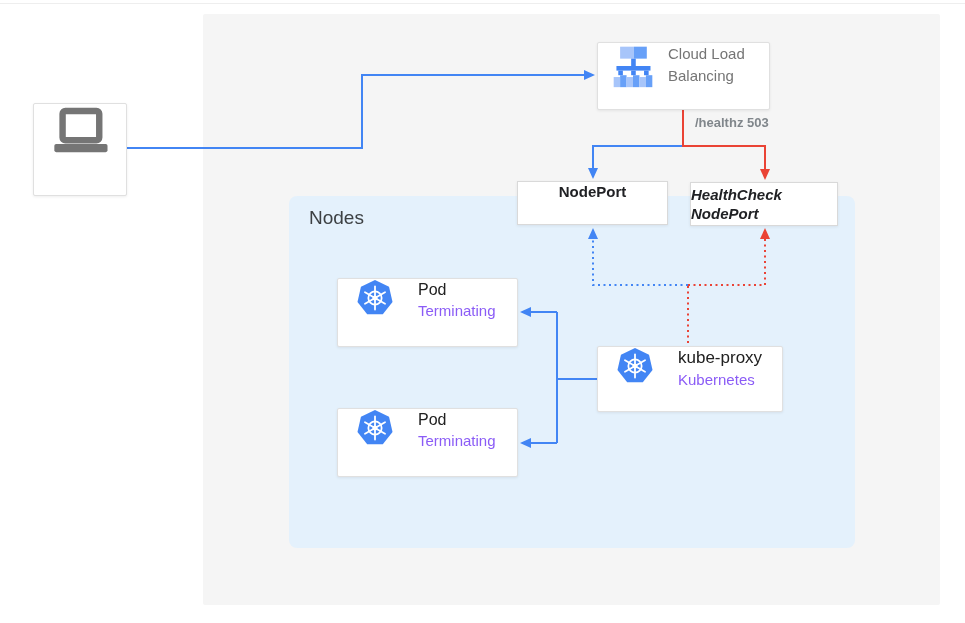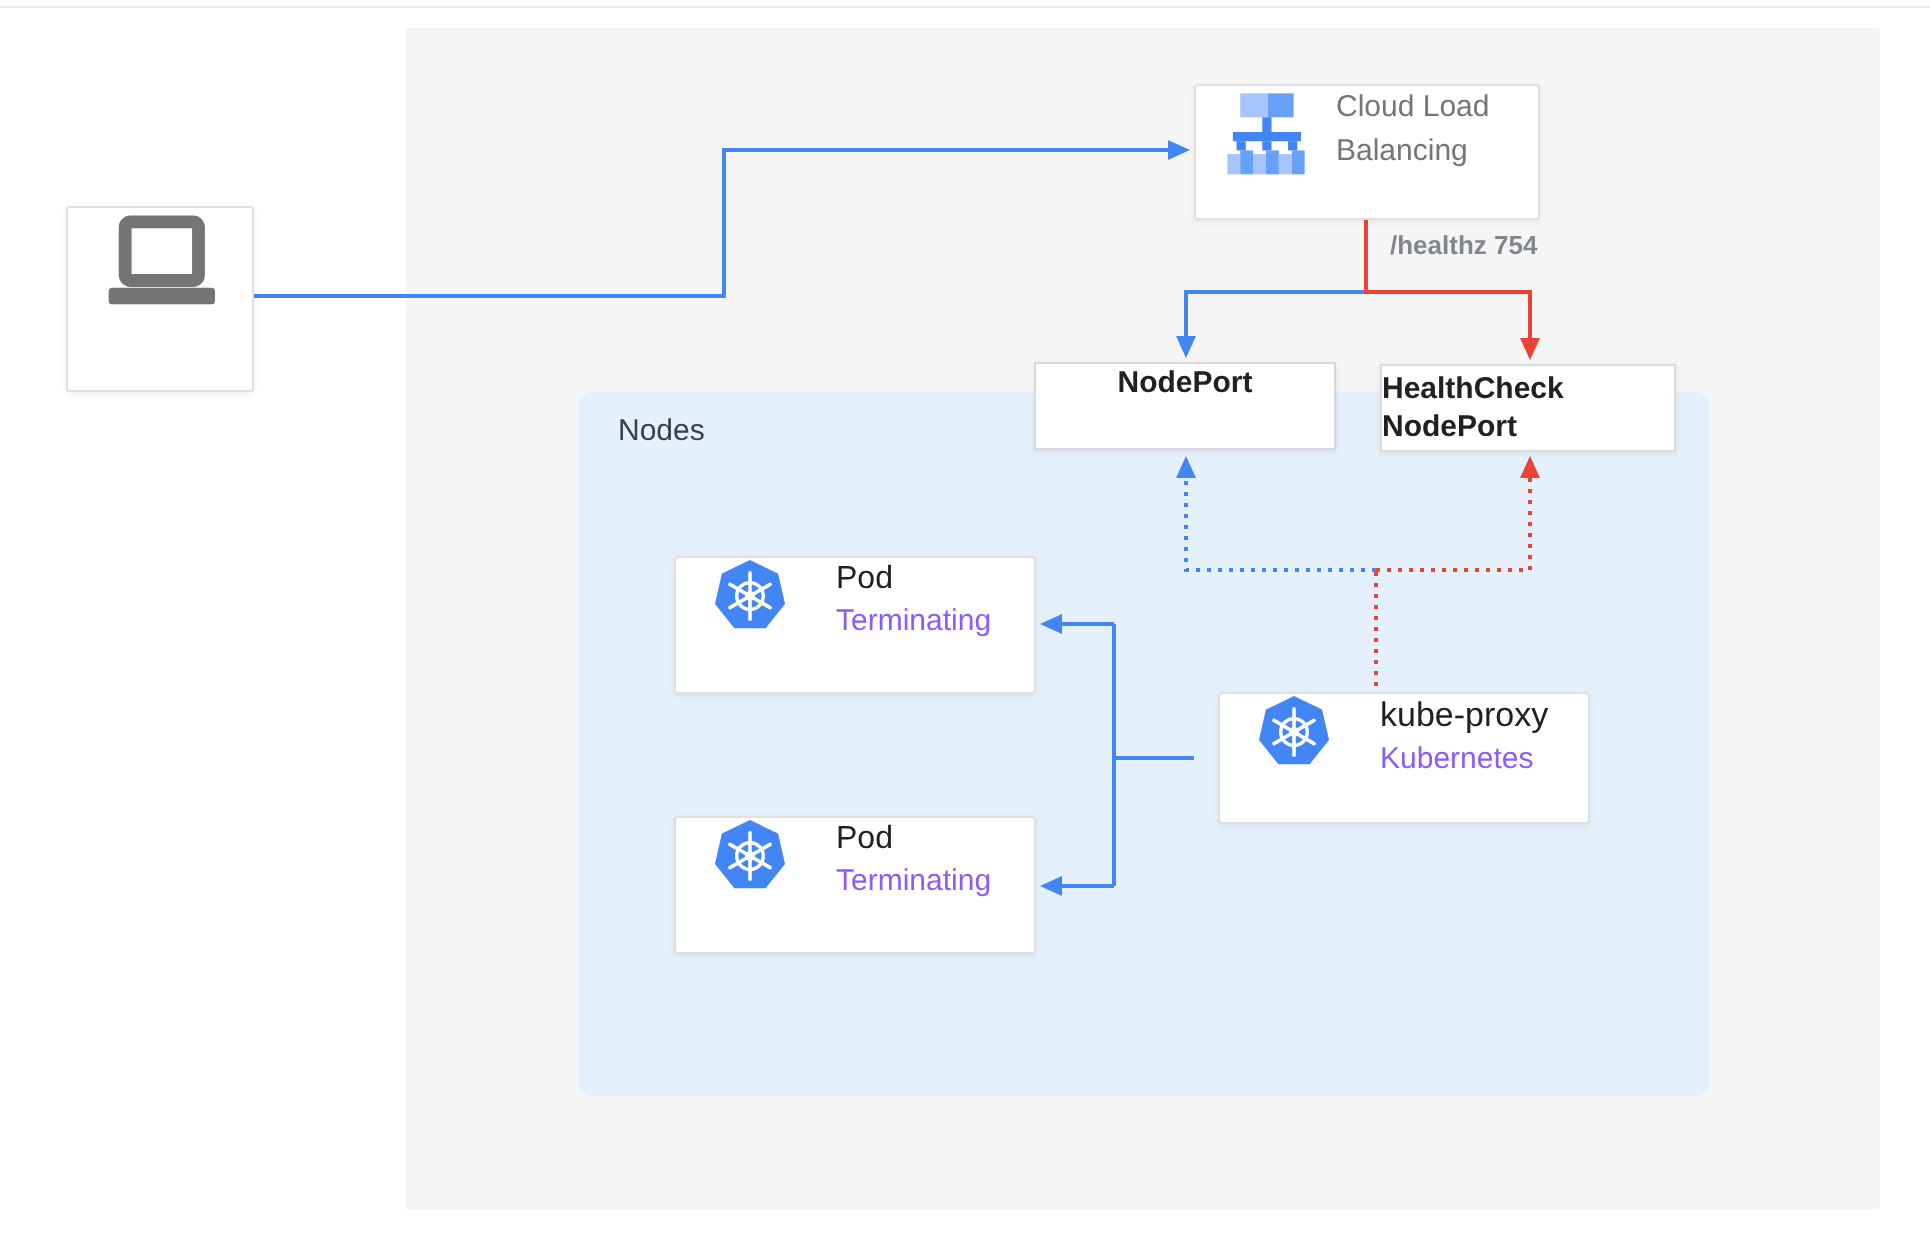--- a/index.html
+++ b/index.html
@@ -18,43 +18,43 @@
   .gray-panel {
     position: absolute; left: 203px; top: 14px; width: 737px; height: 591px;
     background: #f5f5f5; border-radius: 2px;
   }
   .nodes-panel {
     position: absolute; left: 289px; top: 196px; width: 566px; height: 352px;
     background: #e4f1fc; border-radius: 8px;
   }
   .nodes-label {
     position: absolute; left: 309px; top: 207px;
-    font-size: 15px; color: #3c4043;
+    font-size: 19px; color: #3c4043;
   }
   .box {
     position: absolute; box-sizing: border-box;
     background: #ffffff; border: 1px solid #e0e0e0;
     box-shadow: 0 1px 3px rgba(0,0,0,0.07);
     display: flex; align-items: flex-start;
   }
   .client-box { left: 33px; top: 103px; width: 94px; height: 93px; justify-content: center; border-radius: 2px; }
   .clb-box { left: 597px; top: 42px; width: 173px; height: 68px; padding-left: 12px; border-radius: 2px; }
   .clb-text { margin-left: 12px; width: 96px; font-size: 15px; line-height: 1.45; color: #757575; }
   .port-box {
     justify-content: center; text-align: center;
     font-size: 15px; font-weight: bold; color: #202124;
     border: 1px solid #d9d9d9; line-height: 1.3;
   }
   .nodeport-box { left: 517px; top: 181px; width: 151px; height: 44px; }
-  .hc-box { left: 690px; top: 182px; width: 148px; height: 44px; flex-direction: column; }
+  .hc-box { left: 690px; top: 182px; width: 148px; height: 44px; flex-direction: column; font-style: italic; }
   .hc-box span { display: block; }
   .entity-box { border-radius: 2px; padding-left: 18px; }
   .pod1-box { left: 337px; top: 278px; width: 181px; height: 69px; }
   .pod2-box { left: 337px; top: 408px; width: 181px; height: 69px; }
-  .kproxy-box { left: 597px; top: 346px; width: 186px; height: 66px; margin-left: 12px; }
+  .kproxy-box { left: 597px; top: 346px; width: 186px; height: 66px; }
   .entity-text { margin-left: 24px; }
   .entity-title { font-size: 16px; color: #212121; line-height: 1.35; }
   .entity-sub { font-size: 15px; color: #8b5cf6; line-height: 1.3; }
   .healthz-label {
     position: absolute; left: 695px; top: 115px;
     font-size: 13px; font-weight: bold; color: #80868b;
   }
   svg.wires { position: absolute; left: 0; top: 0; width: 965px; height: 623px; pointer-events: none; }
   .icon { flex: 0 0 auto; display: block; }
 </style>
@@ -114,21 +114,21 @@
       <rect x="4" y="37" width="7" height="11" fill="#A7C5FA"></rect>
       <rect x="11" y="35" width="7" height="13" fill="#67A0F8"></rect>
       <rect x="18" y="37" width="7" height="11" fill="#A7C5FA"></rect>
       <rect x="25" y="35" width="7" height="13" fill="#67A0F8"></rect>
       <rect x="32" y="37" width="7" height="11" fill="#A7C5FA"></rect>
       <rect x="39" y="35" width="7" height="13" fill="#67A0F8"></rect>
     </svg>
     <div class="clb-text">Cloud Load Balancing</div>
   </div>
 
-  <div class="healthz-label">/healthz 754</div>
+  <div class="healthz-label">/healthz 503</div>
 
   <div class="box port-box nodeport-box">
     <span>NodePort</span>
   </div>
 
   <div class="box port-box hc-box">
     <span>HealthCheck</span>
     <span>NodePort</span>
   </div>
 

